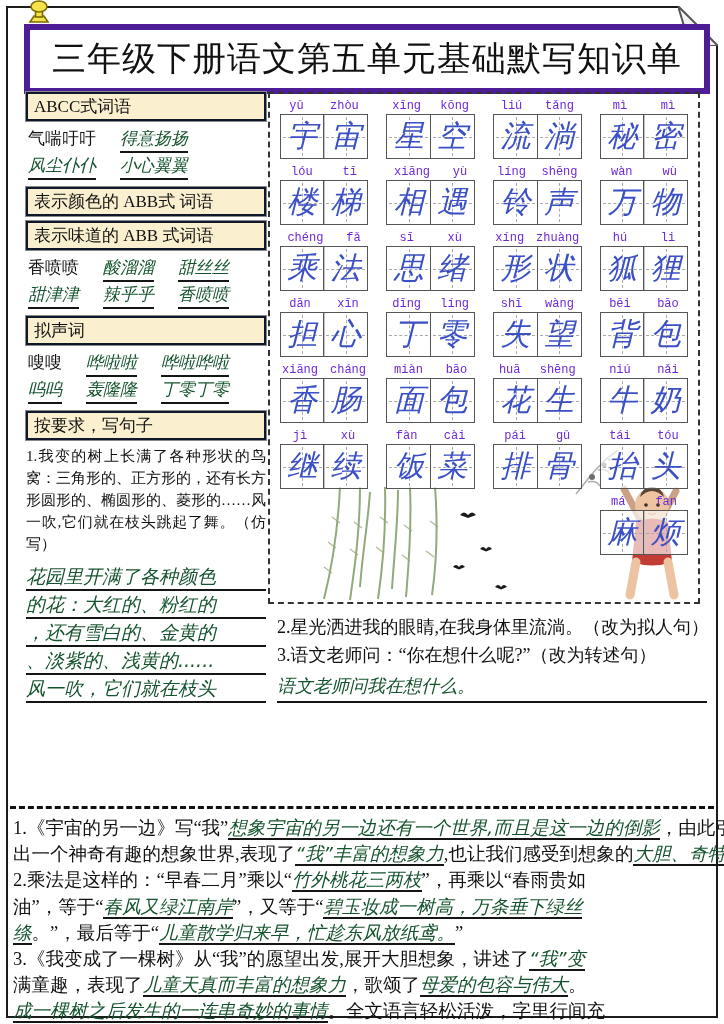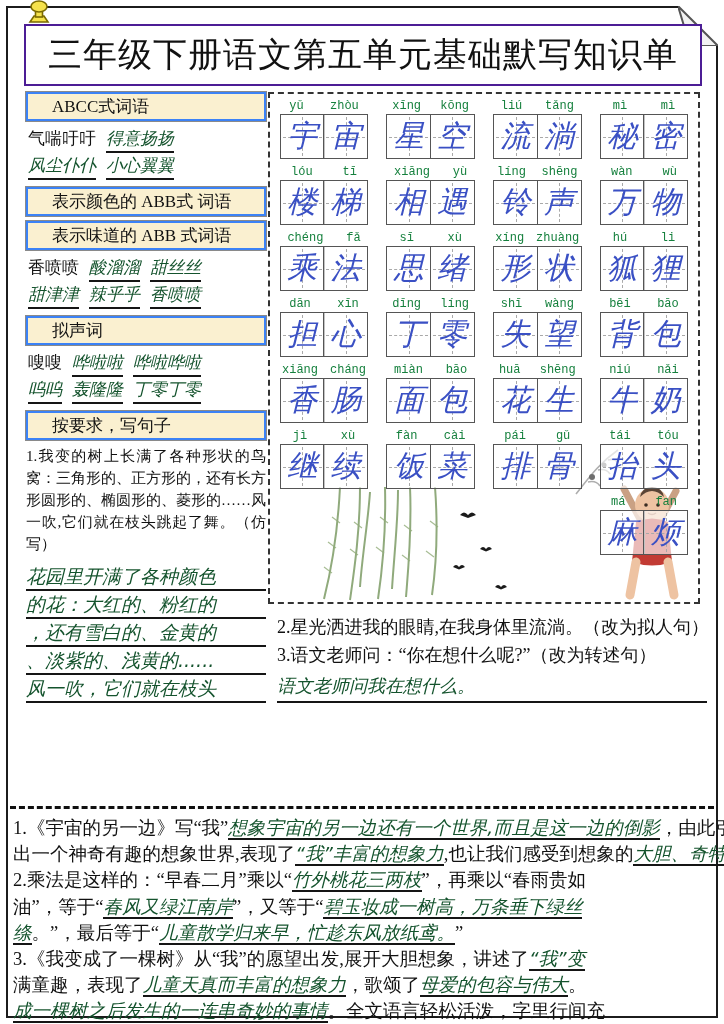--- a/index.html
+++ b/index.html
@@ -1,42 +1,42 @@
 <!DOCTYPE html>
 <html><head>
 <meta charset="utf-8">
 <style>
   html,body{margin:0;padding:0;background:#fff;}
   .page{position:relative;width:724px;height:1024px;background:#fff;overflow:hidden;
         font-family:"Liberation Serif",serif;color:#111;}
   .page-border{position:absolute;inset:6px;border:2.5px solid #1c1c1c;pointer-events:none;}
-  .title-box{position:absolute;left:24px;top:24px;width:674px;height:58px;border:2px solid #4c1d95;
+  .title-box{position:absolute;left:24px;top:24px;width:674px;height:58px;border:6px solid #4c1d95;
              background:#fff;display:flex;align-items:center;justify-content:center;}
   .title-text{font-size:34px;letter-spacing:1px;white-space:nowrap;}
   .fold{position:absolute;top:6px;right:6px;width:40px;height:40px;}
   .pushpin{position:absolute;left:22px;top:0px;width:34px;height:46px;}
 
   .left-col{position:absolute;left:26px;top:92px;width:240px;}
-  .sec-header{background:#faf0d0;border:2px solid #3b82f6;outline:1px solid #8a8a8a;
-              padding:1px 24px;font-size:17px;margin-bottom:5px;white-space:nowrap;}
-  .wrow{display:flex;gap:10px;line-height:25px;font-size:17px;white-space:nowrap;margin-left:2px;}
+  .sec-header{background:#faf0d0;border:2px solid #0f172a;outline:1px solid #8a8a8a;
+              padding:1px 6px;font-size:17px;margin-bottom:5px;white-space:nowrap;}
+  .wrow{display:flex;gap:24px;line-height:25px;font-size:17px;white-space:nowrap;margin-left:2px;}
   .wrows{margin-bottom:7px;}
   .hand{color:#14532d;font-family:"DejaVu Sans",sans-serif;font-style:italic;}
   .hu{border-bottom:2px solid #151515;padding-bottom:0px;}
   .prompt{font-size:15px;line-height:22px;text-align:justify;margin:2px 0 8px 0;}
   .ansline{display:block;border-bottom:2.5px solid #151515;white-space:nowrap;
            font-size:19px;line-height:26px;}
 
   .grid-box{position:absolute;left:268px;top:92px;width:432px;height:512px;border:2px dashed #333;
             box-sizing:border-box;padding:4px 6px 0 6px;}
   .grow{display:flex;justify-content:space-between;margin-bottom:5px;position:relative;z-index:2;}
   .grow.single{justify-content:flex-end;}
   .gword{width:96px;}
   .pinyin{display:flex;justify-content:space-around;font-family:"Liberation Mono",monospace;
-          font-size:12px;color:#15803d;line-height:16px;}
+          font-size:12px;color:#6d28d9;line-height:16px;}
   .cells{display:flex;justify-content:center;}
   .cell{width:45px;height:45px;border:1.6px solid #555;box-sizing:border-box;position:relative;
         display:flex;align-items:center;justify-content:center;background:rgba(255,255,255,0.65);}
   .cell + .cell{margin-left:-1.6px;}
   .cell::before{content:"";position:absolute;left:2px;right:2px;top:50%;border-top:1.3px dashed #a9a9a9;}
   .cell::after{content:"";position:absolute;top:2px;bottom:2px;left:50%;border-left:1.3px dashed #a9a9a9;}
   .ch{font-size:30px;z-index:1;font-style:italic;color:#3a50c4;font-family:"DejaVu Sans",sans-serif;}
 
   .deco{position:absolute;z-index:1;}
   .deco-willow{left:40px;bottom:0px;}

